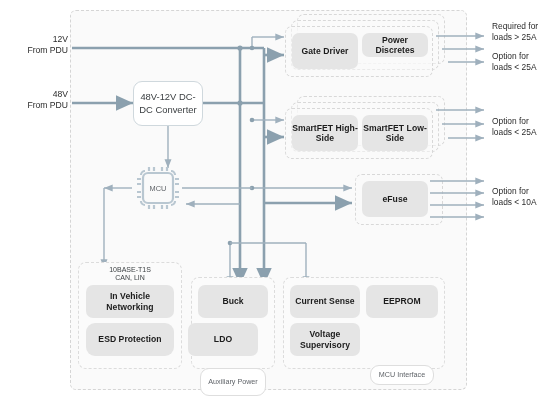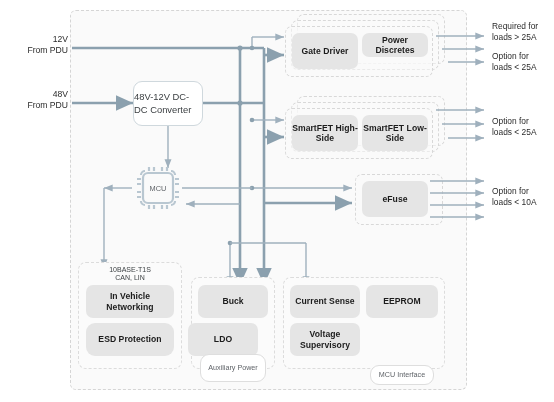--- a/index.html
+++ b/index.html
@@ -14,21 +14,21 @@
   .dash2{border:1px dashed #dcdcdc;border-radius:8px;background:#fbfbfb;}
   .outer{border:1px dashed #d5d5d5;border-radius:6px;background:#fafafa;}
 
   
   .blk{background:#e5e5e5;border-radius:7px;color:#1c1c1c;
        display:flex;align-items:center;justify-content:center;text-align:center;
        font-size:8.6px;line-height:1.18;font-weight:700;letter-spacing:.05px;}
 
   
   .wblk{background:#ffffff;border:1px solid #cfd8dd;border-radius:9px;
-        display:flex;align-items:center;justify-content:center;
+        display:flex;align-items:center;justify-content:center;text-align:center;
         font-size:9.4px;line-height:1.3;color:#3c4043;}
 
   
   .pill{background:#ffffff;border:1px solid #dedede;border-radius:9px;
         display:flex;align-items:center;justify-content:center;text-align:center;
         font-size:7.2px;line-height:1.15;color:#5f6368;}
 
   
   .txt{font-size:8.6px;line-height:1.25;color:#2b2b2b;text-align:right;white-space:pre-line;}
   .txtL{font-size:8.4px;line-height:1.25;color:#2b2b2b;text-align:left;white-space:pre-line;}
@@ -168,21 +168,21 @@
   <div class="abs cap" style="left:80px;top:266px;width:100px;">10BASE-T1S
 CAN, LIN</div>
   <div class="abs blk" style="left:86px;top:285px;width:88px;height:33px;">In Vehicle
 Networking</div>
   <div class="abs blk" style="left:86px;top:323px;width:88px;height:33px;border-radius:9px;">ESD
 Protection</div>
 
   <div class="abs dash2" style="left:191px;top:277px;width:84px;height:92px;"></div>
   <div class="abs blk" style="left:198px;top:285px;width:70px;height:33px;">Buck</div>
   <div class="abs blk" style="left:188px;top:323px;width:70px;height:33px;">LDO</div>
-  <div class="abs pill" style="left:200px;top:354px;width:66px;height:28px;">Auxiliary
+  <div class="abs pill" style="left:200px;top:368px;width:66px;height:28px;">Auxiliary
 Power</div>
 
   <div class="abs dash2" style="left:283px;top:277px;width:162px;height:92px;"></div>
   <div class="abs blk" style="left:290px;top:285px;width:70px;height:33px;">Current
 Sense</div>
   <div class="abs blk" style="left:290px;top:323px;width:70px;height:33px;">Voltage
 Supervisory</div>
   <div class="abs blk" style="left:366px;top:285px;width:72px;height:33px;">EEPROM</div>
   <div class="abs pill" style="left:370px;top:365px;width:64px;height:20px;">MCU
 Interface</div>

